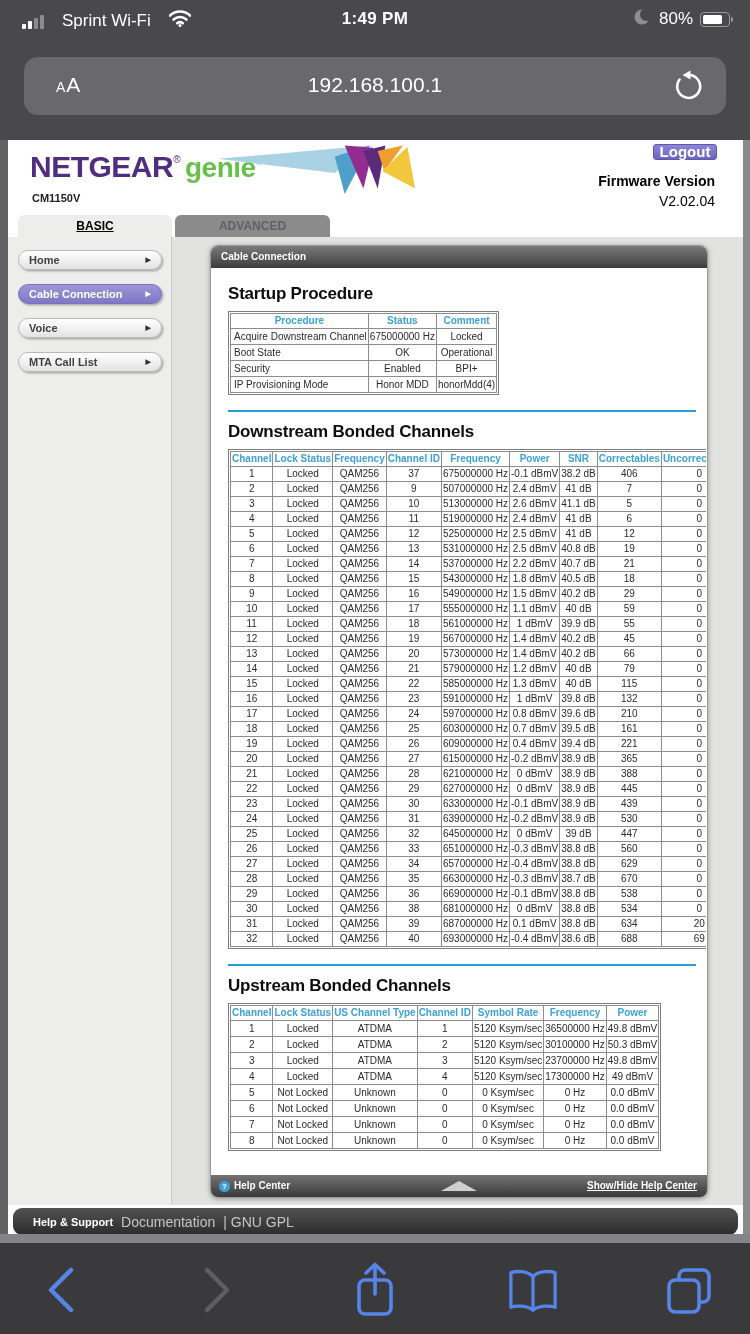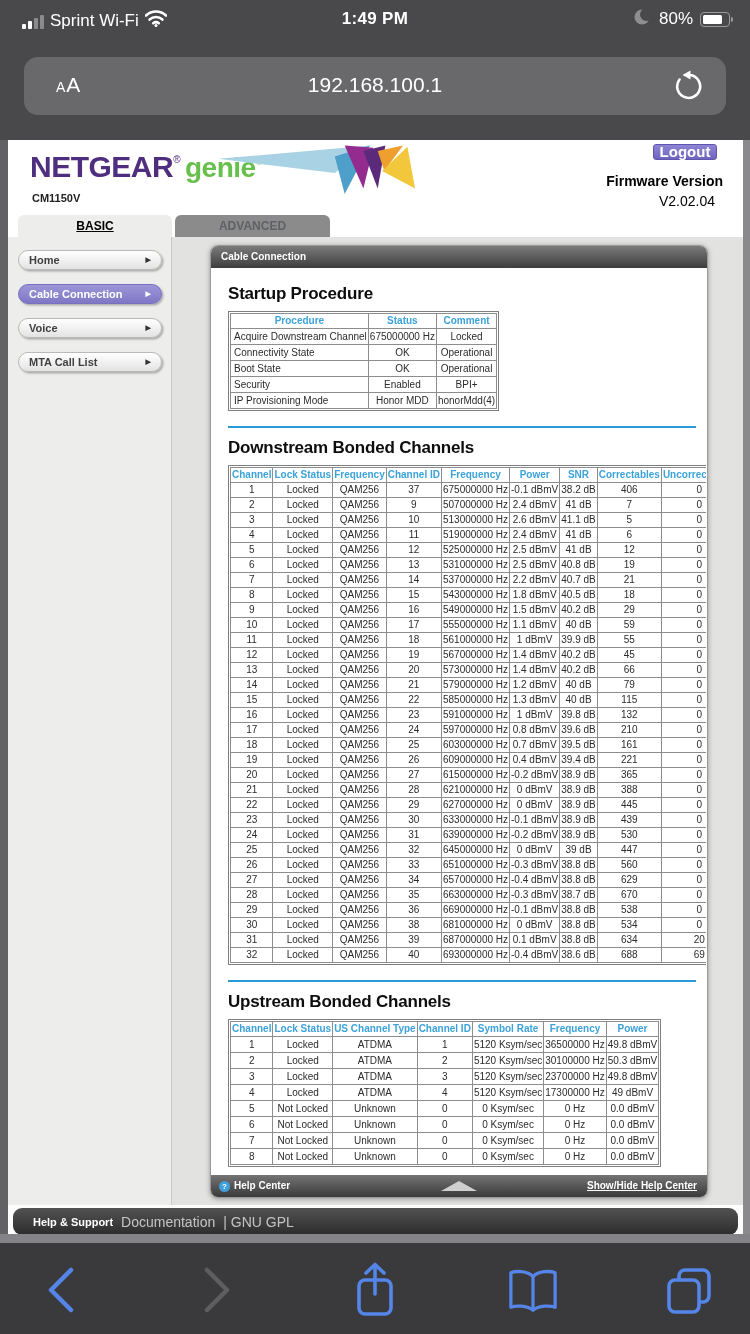--- a/index.html
+++ b/index.html
@@ -6,21 +6,21 @@
   html,body { width:750px; height:1334px; }
   body {
     position: relative; overflow: hidden;
     background: #49494b;
     font-family: "Liberation Sans", sans-serif;
     -webkit-font-smoothing: antialiased;
   }
 
   
   .statusbar { position:absolute; top:0; left:0; width:750px; height:48px; color:#fff; }
-  .sb-left { position:absolute; left:22px; top:10px; display:flex; align-items:center; gap:6px; }
+  .sb-left { position:absolute; left:22px; top:10px; display:flex; align-items:center; gap:18px; }
   .sig { display:flex; align-items:flex-end; gap:2px; height:16px; }
   .sig i { display:block; width:4px; border-radius:1px; background:#8b8b8d; }
   .sig i.on { background:#fff; }
   .carrier { font-size:17px; }
   .sb-time { position:absolute; left:0; right:0; top:9px; text-align:center; font-size:17px; font-weight:700; letter-spacing:.3px; }
   .sb-right { position:absolute; right:20px; top:8px; display:flex; align-items:center; gap:7px; }
   .pct { font-size:17px; }
   .batt { position:relative; width:30px; height:15px; border:1px solid #9b9b9d; border-radius:4px; padding:2px; }
   .batt::after { content:""; position:absolute; right:-4px; top:4.5px; width:2.5px; height:5px; background:#9b9b9d; border-radius:0 2px 2px 0; }
   .batt b { display:block; height:100%; width:80%; background:#fff; border-radius:1.5px; }
@@ -43,21 +43,21 @@
   .logo { position:absolute; left:22px; top:10px; }
   .lg-netgear { font-size:30px; font-weight:800; color:#4f2d7f; letter-spacing:-.5px; }
   .lg-reg { font-size:10px; vertical-align:14px; color:#4f2d7f; }
   .lg-genie { font-size:28px; font-weight:700; color:#67bf4c; letter-spacing:-.5px; }
   .lg-reg2 { font-size:9px; vertical-align:12px; color:#67bf4c; }
   .model { position:absolute; left:24px; top:52px; font-size:11px; font-weight:700; color:#222; }
   .birds { position:absolute; left:208px; top:3px; }
   .logout { position:absolute; right:26px; top:4px; width:64px; height:16px;
     background:linear-gradient(#8e85d6,#6f64bd); border:1px solid #5f55ae; border-radius:3px;
     color:#fff; font-size:15px; font-weight:700; text-align:center; line-height:14px; }
-  .fwlabel { position:absolute; right:20px; top:33px; font-size:14px; font-weight:700; color:#000; }
+  .fwlabel { position:absolute; right:28px; top:33px; font-size:14px; font-weight:700; color:#000; }
   .fwver { position:absolute; right:28px; top:53px; font-size:14px; color:#000; }
 
   
   .tabrow { position:absolute; left:8px; right:7px; top:75px; height:22px; background:#fff; }
   .tab { position:absolute; top:0; height:22px; text-align:center; font-size:12px; font-weight:700;
     line-height:23px; border-radius:6px 6px 0 0; }
   .tab.basic { left:10px; width:154px; background:#ededeb; color:#000;text-decoration:underline; }
   .tab.adv { left:167px; width:155px; background:#8b8b8b; color:#5e6165; }
 
   
@@ -238,25 +238,20 @@
                   <th>Comment</th>
                 </tr>
               </thead>
             <tbody>
                 <tr>
                   <td>Acquire Downstream Channel</td>
                   <td>675000000 Hz</td>
                   <td>Locked</td>
                 </tr>
                 <tr>
-                  <td>Connectivity State</td>
-                  <td>OK</td>
-                  <td>Operational</td>
-                </tr>
-                <tr>
                   <td>Boot State</td>
                   <td>OK</td>
                   <td>Operational</td>
                 </tr>
                 <tr>
                   <td>Security</td>
                   <td>Enabled</td>
                   <td>BPI+</td>
                 </tr>
                 <tr>

